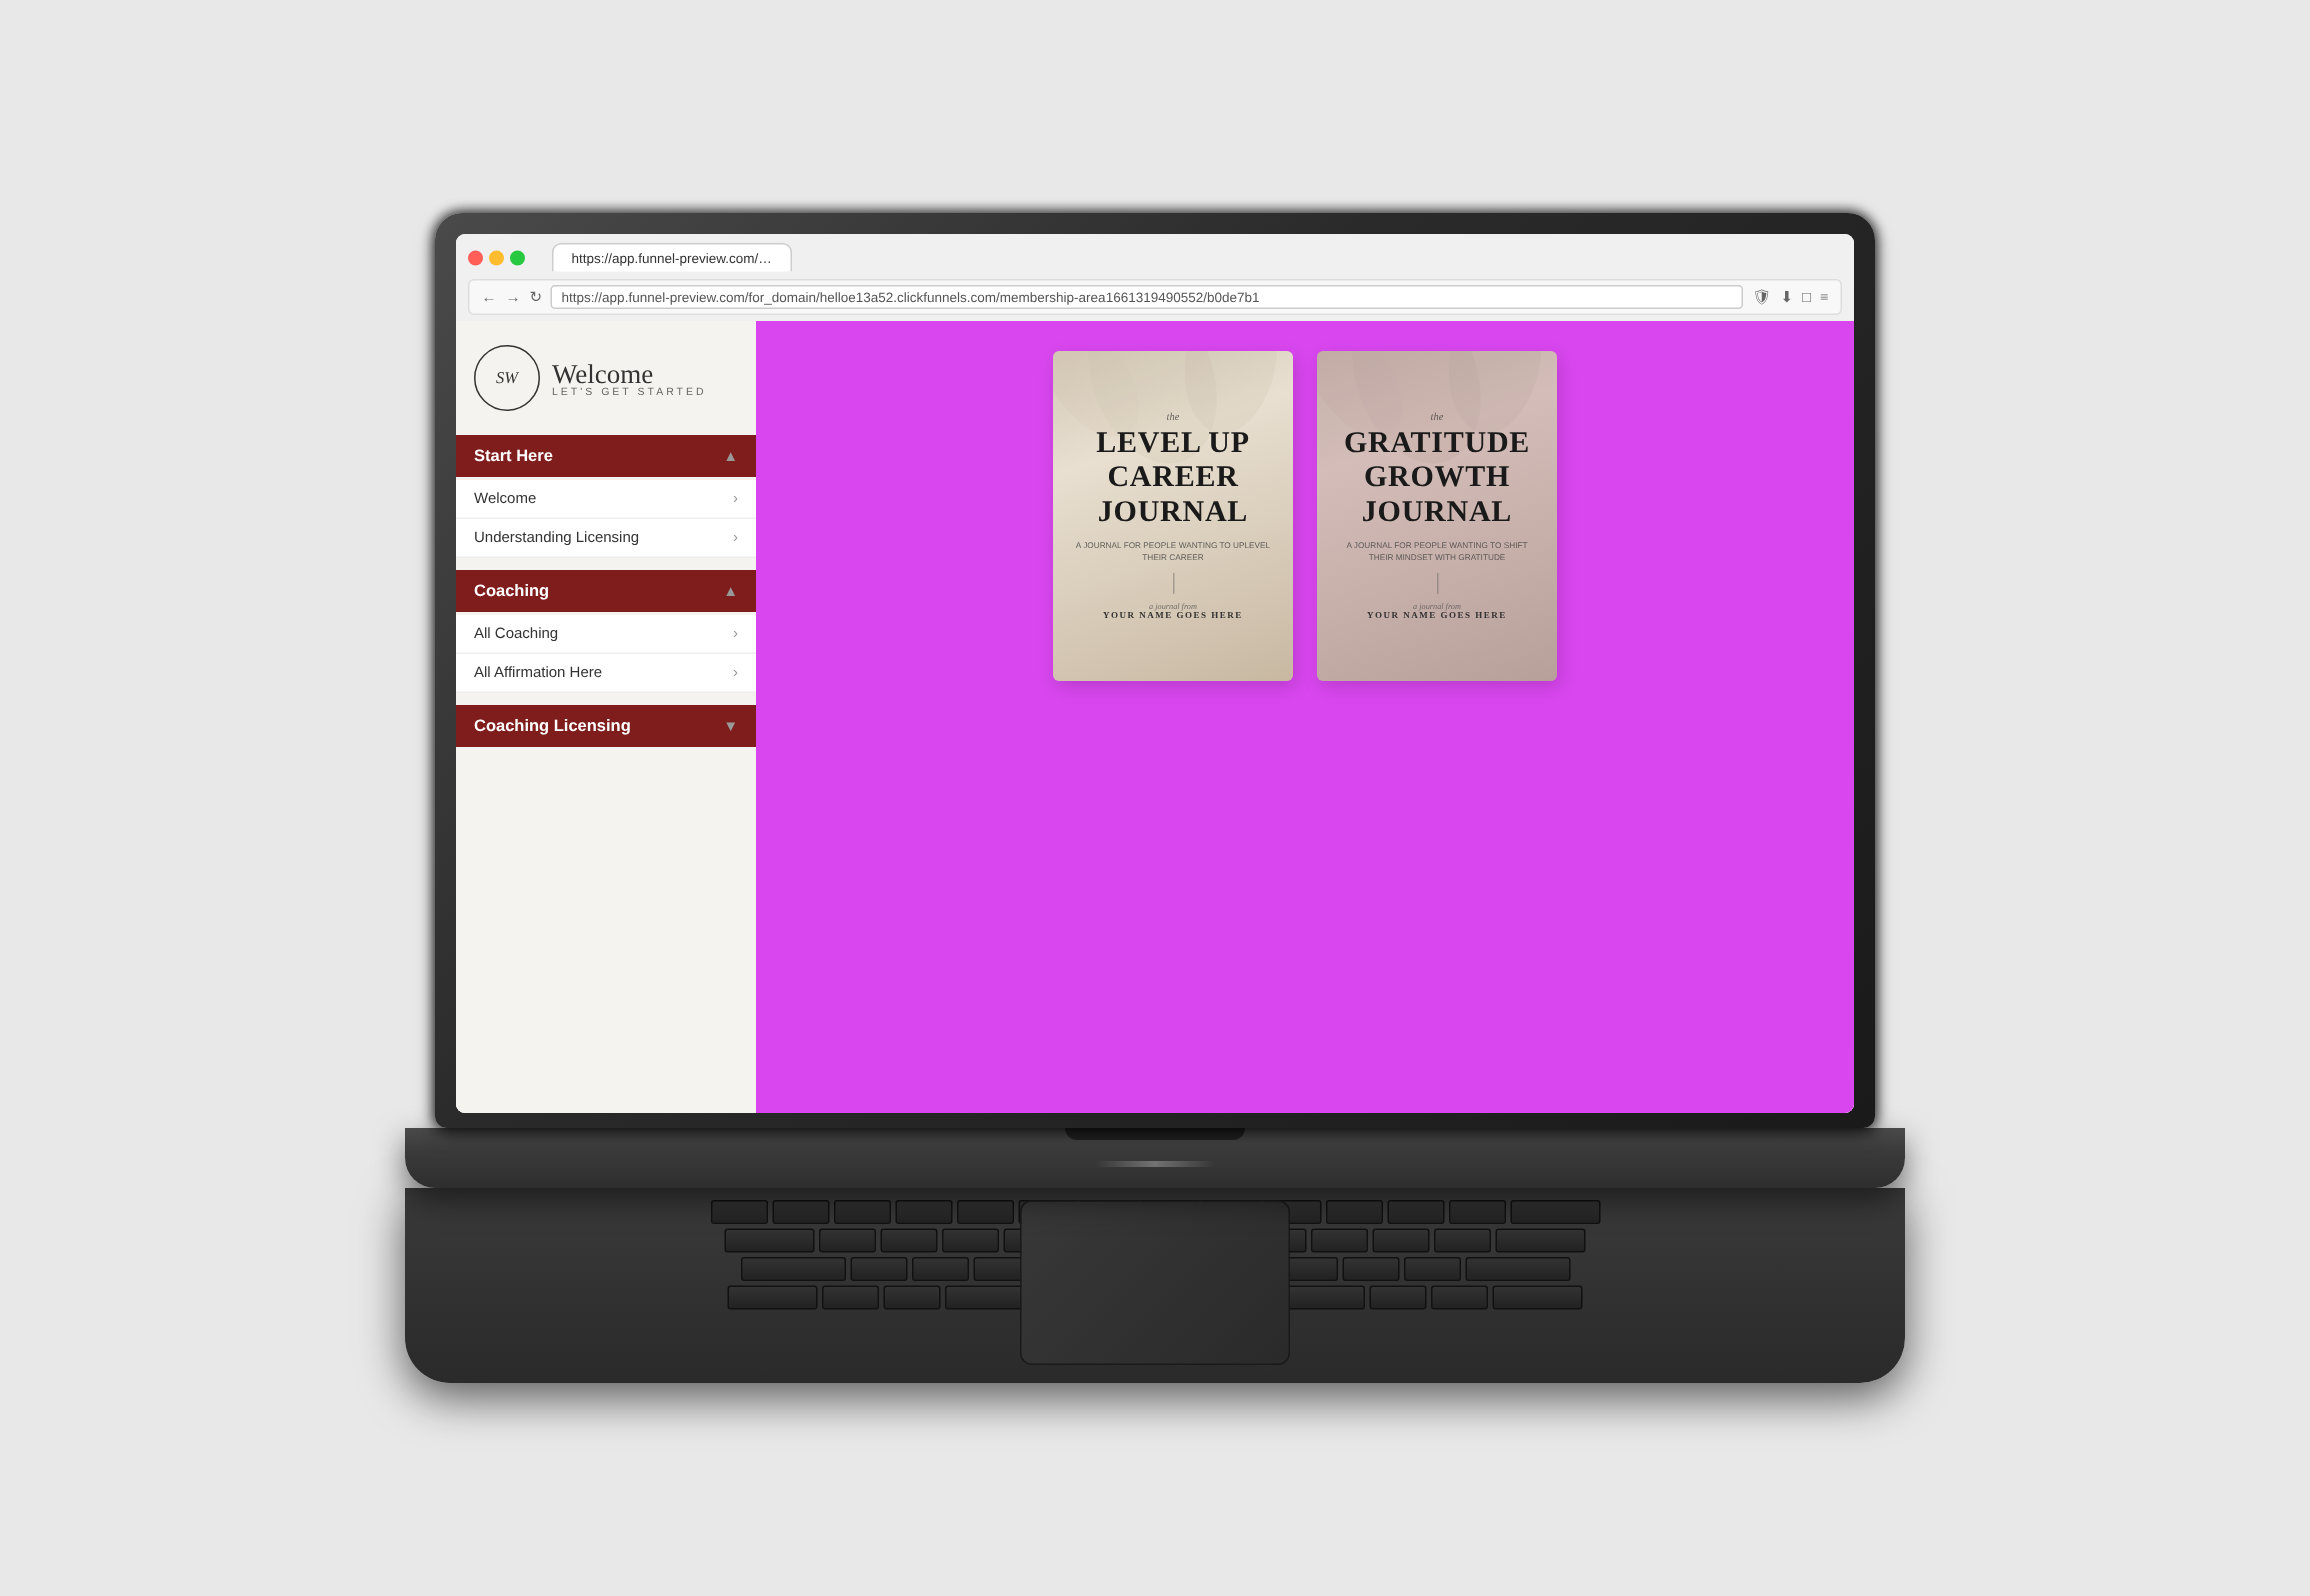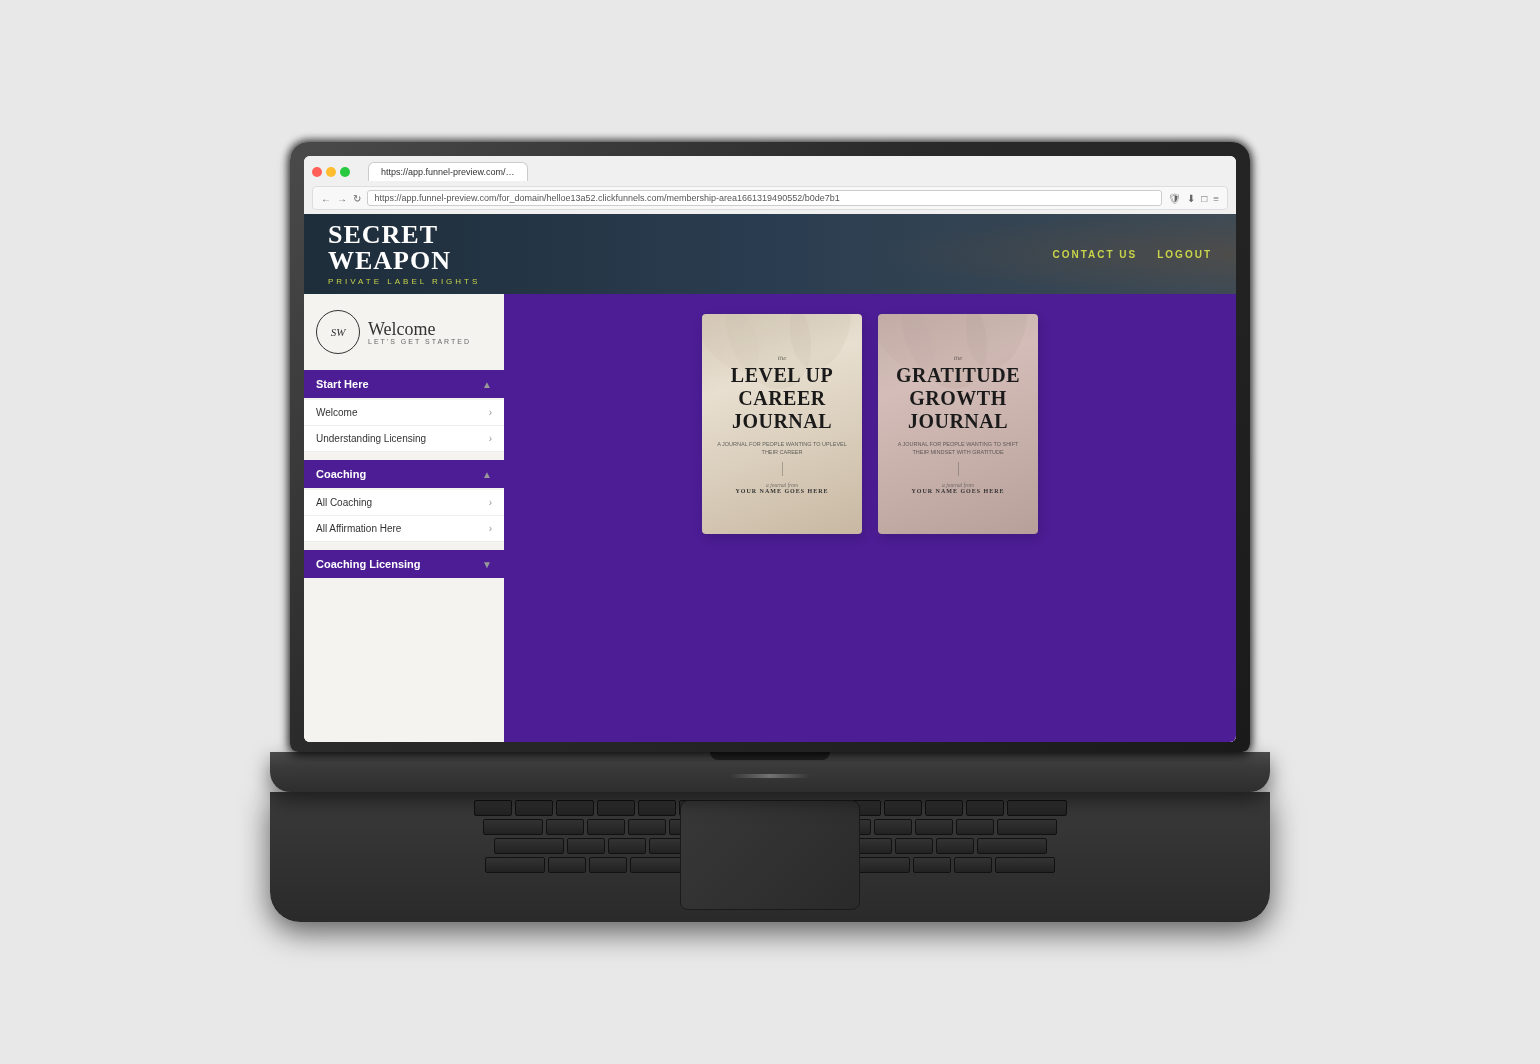--- a/index.html
+++ b/index.html
@@ -248,21 +248,21 @@
 
     .lets-get-started {
       font-size: 7px;
       letter-spacing: 2px;
       color: #666;
       text-transform: uppercase;
       font-family: Arial, sans-serif;
     }
 
     .sidebar-section-header {
-      background: #4c1d95;
+      background: #7f1d1d;
       color: #fff;
       padding: 8px 12px;
       font-size: 11px;
       font-family: Arial, sans-serif;
       font-weight: 700;
       display: flex;
       justify-content: space-between;
       align-items: center;
       margin-bottom: 2px;
     }
@@ -285,21 +285,21 @@
       font-size: 10px;
     }
 
     .sidebar-section-gap {
       height: 8px;
     }
 
     
     .main-content {
       flex: 1;
-      background: #4c1d95;
+      background: #d946ef;
       padding: 20px;
       overflow: hidden;
       display: flex;
       gap: 16px;
       align-items: flex-start;
       justify-content: center;
     }
 
     .journal-card {
       width: 160px;
@@ -507,36 +507,20 @@
           </div>
           <div class="browser-icons">🛡</div>
           <div class="browser-icons">⬇</div>
           <div class="browser-icons">□</div>
           <div class="browser-icons">≡</div>
         </div>
       </div>
 
       <div class="website">
 
-        <div class="site-header">
-          <div class="header-bg-overlay"></div>
-
-          <div class="site-logo">
-            <div class="logo-title">
-              <span>SECRET</span><br>
-              <span>WEAPON</span>
-            </div>
-            <div class="logo-subtitle">PRIVATE LABEL RIGHTS</div>
-          </div>
-
-          <nav class="site-nav">
-            <a class="nav-link nav-contact">CONTACT US</a>
-            <a class="nav-link nav-logout">LOGOUT</a>
-          </nav>
-        </div>
 
         <div class="site-body">
 
           <div class="sidebar">
 
             <div class="sidebar-welcome">
               <div class="sw-logo-circle">
                 <span style="font-size:11px; font-family:Georgia,serif; font-style:italic; color:#333;">SW</span>
               </div>
               <div class="welcome-text-area">

